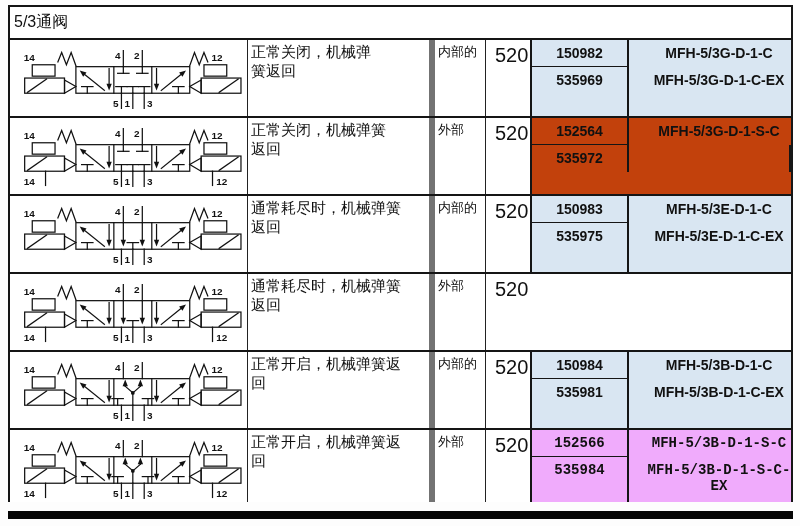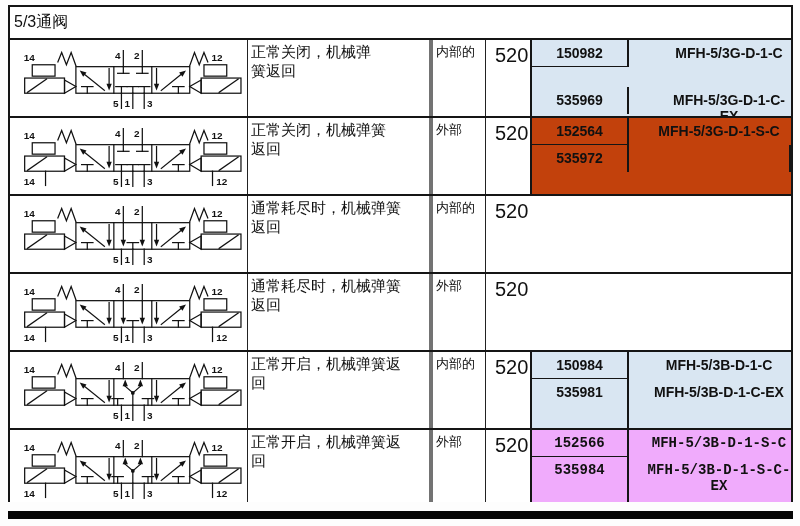--- a/index.html
+++ b/index.html
@@ -19,21 +19,21 @@
     display:grid;grid-template-columns:237px 182px 56px 45px 261px;
     border-top:2px solid #151515;box-sizing:border-box;height:78px;
   }
   .vrow:last-child{height:74px;}
   .cell{box-sizing:border-box;overflow:hidden;}
   .diagram-cell{padding:2px 0 0 1px;}
   .desc-cell{
     border-left:1px solid #222;font-size:15px;line-height:19px;
     padding:2px 1px 1px 3px;white-space:pre-line;letter-spacing:0px;
   }
-  .pilot-cell{border-left:4px solid #737373;font-size:13px;padding:3px 0 4px 3px;}
+  .pilot-cell{border-left:6px solid #737373;font-size:13px;padding:3px 0 4px 3px;}
   .flow-cell{border-left:1px solid #222;font-size:20px;padding:4px 0 0 9px;}
   .parts{
     border-left:2px solid #151515;display:grid;
     grid-template-columns:97px 1fr;grid-template-rows:27px 27px 1fr;
   }
   .num,.code{box-sizing:border-box;font-weight:bold;font-size:14px;padding-top:5px;}
   .num{text-align:center;border-right:2px solid #151515;}
   .num.n1{border-bottom:1.5px solid #151515;}
   .code{padding-left:18px;text-align:center;}
   .bottom-rule{position:absolute;left:8px;top:511px;width:785px;height:8px;background:#050505;}
@@ -96,21 +96,21 @@
               <text x="129" y="18" text-anchor="end">2</text>
               <text x="107" y="68" text-anchor="end">5</text>
               <text x="119" y="68" text-anchor="end">1</text>
               <text x="137" y="68">3</text>
             </g>
           </svg></div>
     <div class="cell desc-cell">正常关闭，机械弹
 簧返回</div>
     <div class="cell pilot-cell">内部的</div>
     <div class="cell flow-cell">520</div>
-    <div class="cell parts" style="background: rgb(217, 230, 242); gap: 20px;">
+    <div class="cell parts" style="background: rgb(217, 230, 242);">
       <div class="num n1">150982</div>
       <div class="code">MFH-5/3G-D-1-C</div>
       <div class="num">535969</div>
       <div class="code">MFH-5/3G-D-1-C-EX</div>
       <div class="num"></div>
       <div class="code"></div>
     </div>
   </div>
 
   <div class="vrow">
@@ -231,20 +231,28 @@
               <text x="129" y="18" text-anchor="end">2</text>
               <text x="107" y="68" text-anchor="end">5</text>
               <text x="119" y="68" text-anchor="end">1</text>
               <text x="137" y="68">3</text>
             </g>
           </svg></div>
     <div class="cell desc-cell">通常耗尽时，机械弹簧
 返回</div>
     <div class="cell pilot-cell">内部的</div>
     <div class="cell flow-cell">520</div>
+    <div class="cell parts" style="background: rgb(217, 230, 242);">
+      <div class="num n1">150983</div>
+      <div class="code">MFH-5/3E-D-1-C</div>
+      <div class="num">535975</div>
+      <div class="code">MFH-5/3E-D-1-C-EX</div>
+      <div class="num"></div>
+      <div class="code"></div>
+    </div>
   </div>
 
   <div class="vrow">
     <div class="cell diagram-cell"><svg viewBox="0 0 237 78" width="237" height="74">
             <g stroke="#111" stroke-width="1.3" fill="none" stroke-linecap="square">
               <rect x="62" y="26" width="120" height="28"></rect>
               <line x1="102" y1="26" x2="102" y2="54"></line>
               <line x1="142" y1="26" x2="142" y2="54"></line>
               <rect x="8" y="38" width="42" height="16"></rect>
               <line x1="11" y1="53" x2="31" y2="39"></line>

